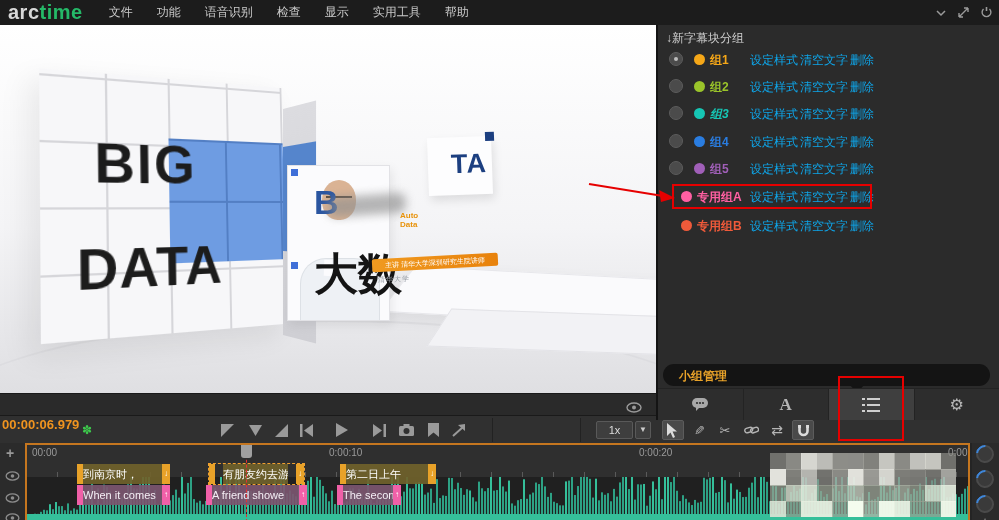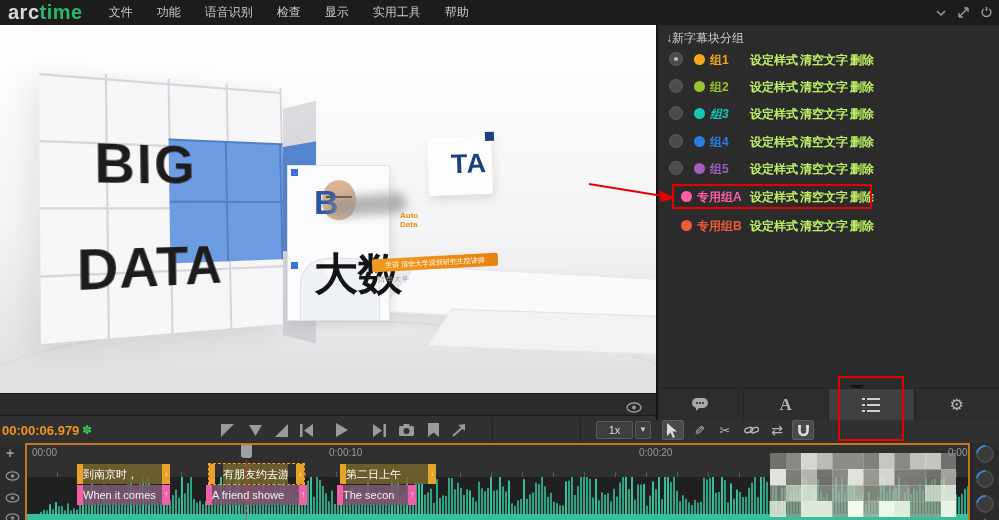--- a/index.html
+++ b/index.html
@@ -64,40 +64,40 @@
   
   .rpanel { position:absolute; left:658px; top:25px; width:341px; height:395px; background:#2b2b2b; z-index:5; }
   .rp-header { position:absolute; left:8px; top:5px; font-size:12px; color:#cfcfcf; }
   .grow { position:absolute; left:0; width:341px; height:19px; font-size:12px; }
   .grow .radio { position:absolute; left:11px; top:2px; width:14px; height:14px; border-radius:50%; background:#4b4b4b; border:1px solid #5c5c5c; }
   .grow .radio.sel::after { content:""; position:absolute; left:4px; top:4px; width:4px; height:4px; border-radius:50%; background:#bdbdbd; }
   .grow .dot { position:absolute; top:4px; width:11px; height:11px; border-radius:50%; }
   .grow .dot.l1 { left:36px; } .grow .dot.l2 { left:23px; }
   .grow .glabel { position:absolute; top:2px; font-weight:bold; }
   .grow .glabel.l1 { left:52px; } .grow .glabel.l2 { left:39px; }
-  .grow .act { position:absolute; top:2px; color:#bef264; cursor:default;font-weight:bold; }
+  .grow .act { position:absolute; top:2px; color:#0ea5e9; cursor:default; }
   .grow .a1 { left:92px; } .grow .a2 { left:142px; } .grow .a3 { left:192px; }
 
   .tooltip-bar { position:absolute; left:5px; top:339px; width:327px; height:22px; background:#141414; border-radius:11px; }
   .tooltip-bar .tt { position:absolute; left:16px; top:4px; font-size:12px; color:#e8a229; font-weight:bold; }
   .tooltip-tri { position:absolute; left:192px; top:360px; width:0; height:0; border-left:7px solid transparent; border-right:7px solid transparent; border-top:8px solid #141414; }
 
   .tabsrow { position:absolute; left:0; top:363px; width:341px; height:32px; background:#2d2d2d; display:flex; border-top:1px solid #232323; }
   .tab { flex:1; display:flex; align-items:center; justify-content:center; border-right:1px solid #232323; color:#b5b5b5; }
   .tab:last-child { border-right:none; }
   .tab.active { background:#3f3f3f; }
   .tab .a-glyph { font-family:"Liberation Serif","DejaVu Serif",serif; font-size:17px; font-weight:bold; }
   .gear-glyph { font-size:16px; line-height:16px; }
   .list-icon { width:18px; height:14px; display:flex; flex-direction:column; justify-content:space-between; }
   .list-icon i { display:block; height:2px; background:#cfcfcf; position:relative; margin-left:5px; }
   .list-icon i::before { content:""; position:absolute; left:-5px; top:0; width:3px; height:2px; background:#cfcfcf; }
 
   
   .controlrow { position:absolute; left:0; top:415px; width:999px; height:28px; background:#303030; border-top:1px solid #1a1a1a; z-index:3; }
-  .timecode { position:absolute; left:2px; top:7px; font-size:13px; font-weight:bold; color:#f0941f; letter-spacing:0; }
+  .timecode { position:absolute; left:2px; top:1px; font-size:13px; font-weight:bold; color:#f0941f; letter-spacing:0; }
   .tc-gear { position:absolute; left:82px; top:7px; font-size:12px; color:#3dc94c; }
   .tbtn { position:absolute; top:6px; width:18px; height:16px; display:flex; align-items:center; justify-content:center; }
   .sep { position:absolute; top:2px; width:1px; height:24px; background:#222; }
   .speedbox { position:absolute; left:596px; top:5px; width:37px; height:18px; background:#3e3e3e; border:1px solid #595959; color:#ddd; font-size:11px; text-align:center; line-height:16px; border-radius:2px; }
   .speedarrow { position:absolute; left:635px; top:5px; width:16px; height:18px; background:#3e3e3e; border:1px solid #595959; border-radius:2px; color:#ccc; font-size:8px; text-align:center; line-height:16px; }
   .ebtn { position:absolute; top:4px; width:22px; height:20px; display:flex; align-items:center; justify-content:center; color:#b5b5b5; font-size:13px; border-radius:2px; }
   .ebtn.selbox { background:#4a4a4a; border:1px solid #5c5c5c; }
   .glyph-pencil::after { content:"✎"; display:block; transform:scaleX(-1); }
   .glyph-scissors::after { content:"✂"; }
   .glyph-swap::after { content:"⇄"; font-size:14px; }
@@ -270,20 +270,23 @@
     </div>
 
     <div class="grow" style="top:191px;">
       <div class="dot l2" style="background: rgb(240, 90, 58);"></div>
       <div class="glabel l2" style="color: rgb(240, 90, 58);">专用组B</div>
       <span class="act a1">设定样式</span>
       <span class="act a2">清空文字</span>
       <span class="act a3">删除</span>
     </div>
 
+    <div class="tooltip-bar">
+      <div class="tt">小组管理</div>
+    </div>
     <div class="tooltip-tri"></div>
 
     <div class="tabsrow">
       <div class="tab">
         <svg width="18" height="15" viewBox="0 0 18 15">
             <rect x="1" y="1" width="16" height="10" rx="5" fill="#a8a8a8"></rect>
             <polygon points="5,10 5,14 9,10" fill="#a8a8a8"></polygon>
             <circle cx="6" cy="6" r="1.1" fill="#2d2d2d"></circle>
             <circle cx="9" cy="6" r="1.1" fill="#2d2d2d"></circle>
             <circle cx="12" cy="6" r="1.1" fill="#2d2d2d"></circle>
@@ -799,21 +802,21 @@
     <div class="track-block enb" style="left:50px; top:40px; width:93px;">
       <div class="tb-handle"></div>
       <div class="tb-body">When it comes</div>
       <div class="tb-right"></div>
     </div>
     <div class="track-block enb" style="left:179px; top:40px; width:101px;">
       <div class="tb-handle"></div>
       <div class="tb-body">A friend showe</div>
       <div class="tb-right"></div>
     </div>
-    <div class="track-block enb" style="left:310px; top:40px; width:79px;">
+    <div class="track-block enb" style="left:310px; top:40px; width:64px;">
       <div class="tb-handle"></div>
       <div class="tb-body">The secon</div>
       <div class="tb-right"></div>
     </div>
 
     <div class="playhead-line"></div>
     <div class="playhead-handle"></div>
   </div>
 
   <div class="tl-rightcol">

